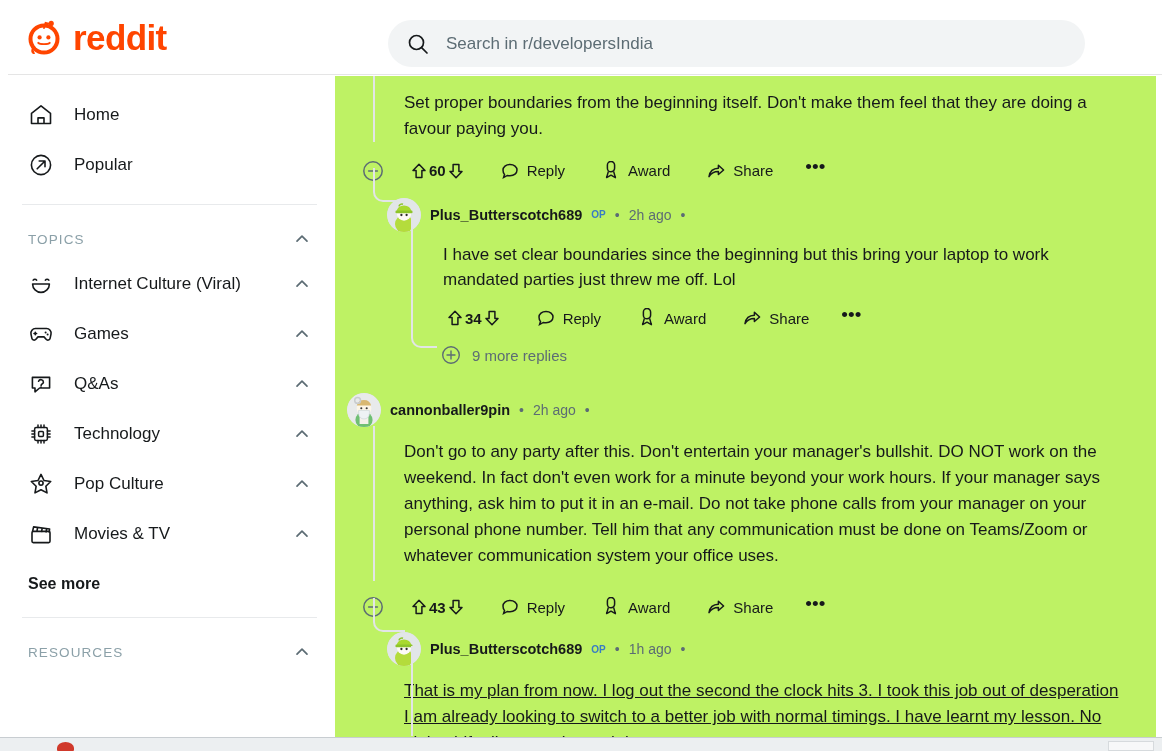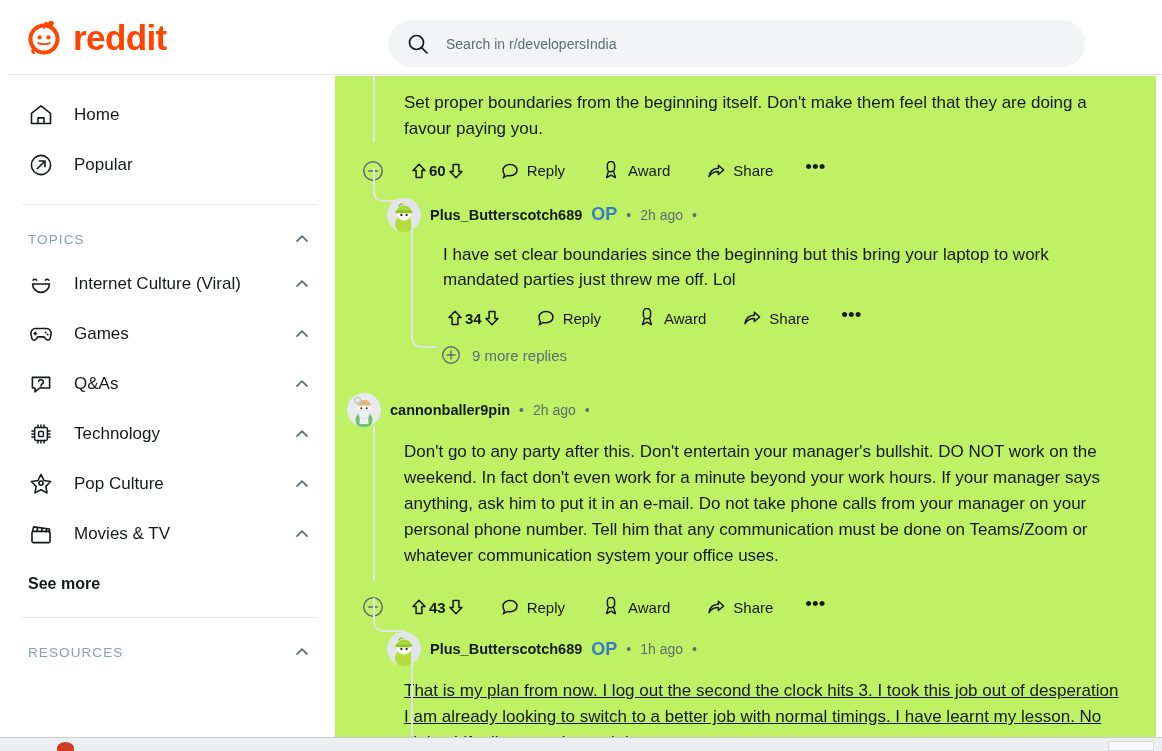--- a/index.html
+++ b/index.html
@@ -50,21 +50,21 @@
     font-size: 14.5px; font-weight: 700; color: #0f1a1c;
     white-space: nowrap;
   }
   .chip-close {
     width: 21px; height: 21px; border-radius: 50%;
     background: #16191b; display: flex;
     align-items: center; justify-content: center;
     flex: 0 0 21px; color: #fff;
   }
   .search-placeholder {
-    margin-left: 16px; font-size: 14px; color: #5c6c74;
+    margin-left: 16px; font-size: 17px; color: #5c6c74;
     white-space: nowrap;
   }
 
   
   .sidebar {
     position: absolute; top: 76px; left: 0;
     width: 340px; height: 660px;
     background: #ffffff;
     border-right: 1px solid #e8eaec;
     padding-top: 14px;
@@ -129,21 +129,21 @@
 
   .collapse-btn { width: 24px; height: 24px; flex: 0 0 24px; color: #5c6c74; }
 
   
   .userline { display: flex; align-items: center; gap: 9px; }
   .avatar {
     width: 34px; height: 34px; border-radius: 50%;
     flex: 0 0 34px; overflow: hidden; background: #d8dde0;
   }
   .uname { font-size: 14.5px; font-weight: 700; color: #16191b; }
-  .op-badge { font-size: 18px; font-weight: 700; color: #387cc4; }
+  .op-badge { font-size: 10px; font-weight: 700; color: #387cc4; }
   .meta { font-size: 14px; color: #5c6c74; }
   .dot-sep { font-size: 14px; color: #5c6c74; }
 
   .more-replies {
     display: flex; align-items: center; gap: 10px;
     font-size: 15px; color: #5c6c74; height: 32px;
   }
   .plus-ico { width: 22px; height: 22px; flex: 0 0 22px; color: #5c6c74; }
 
   

